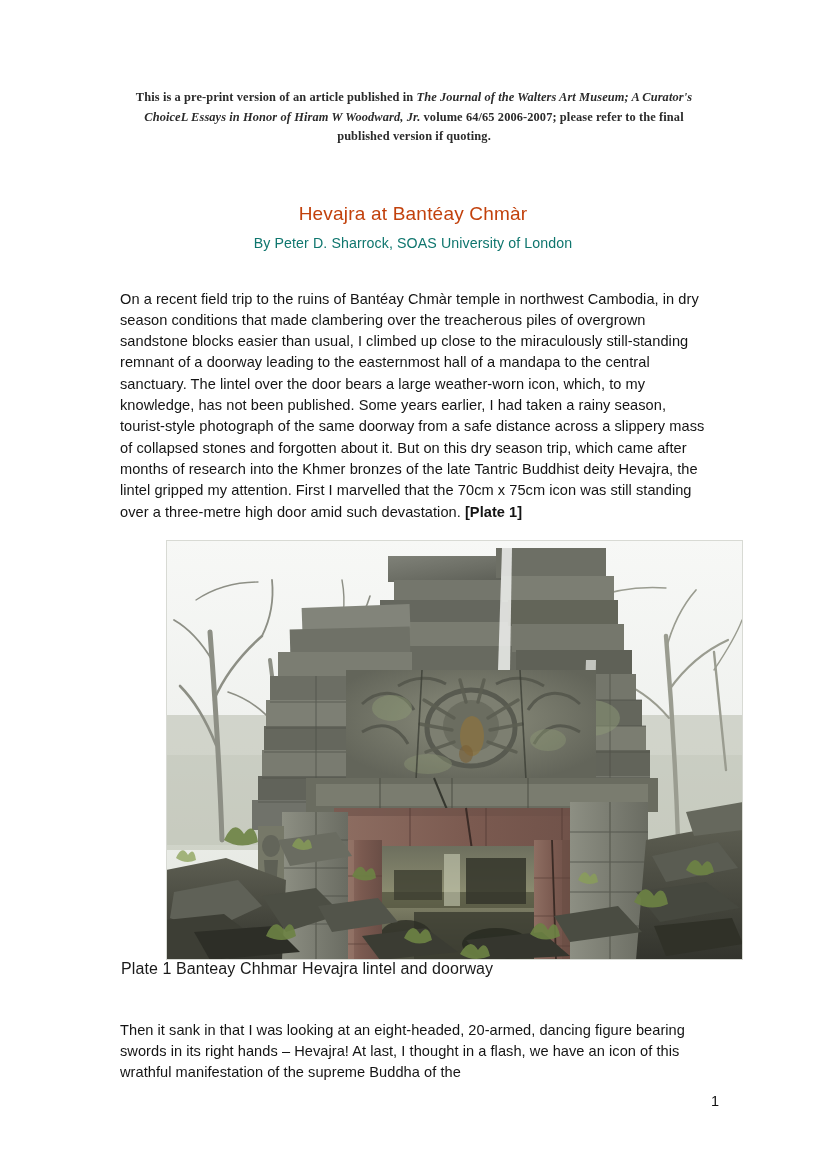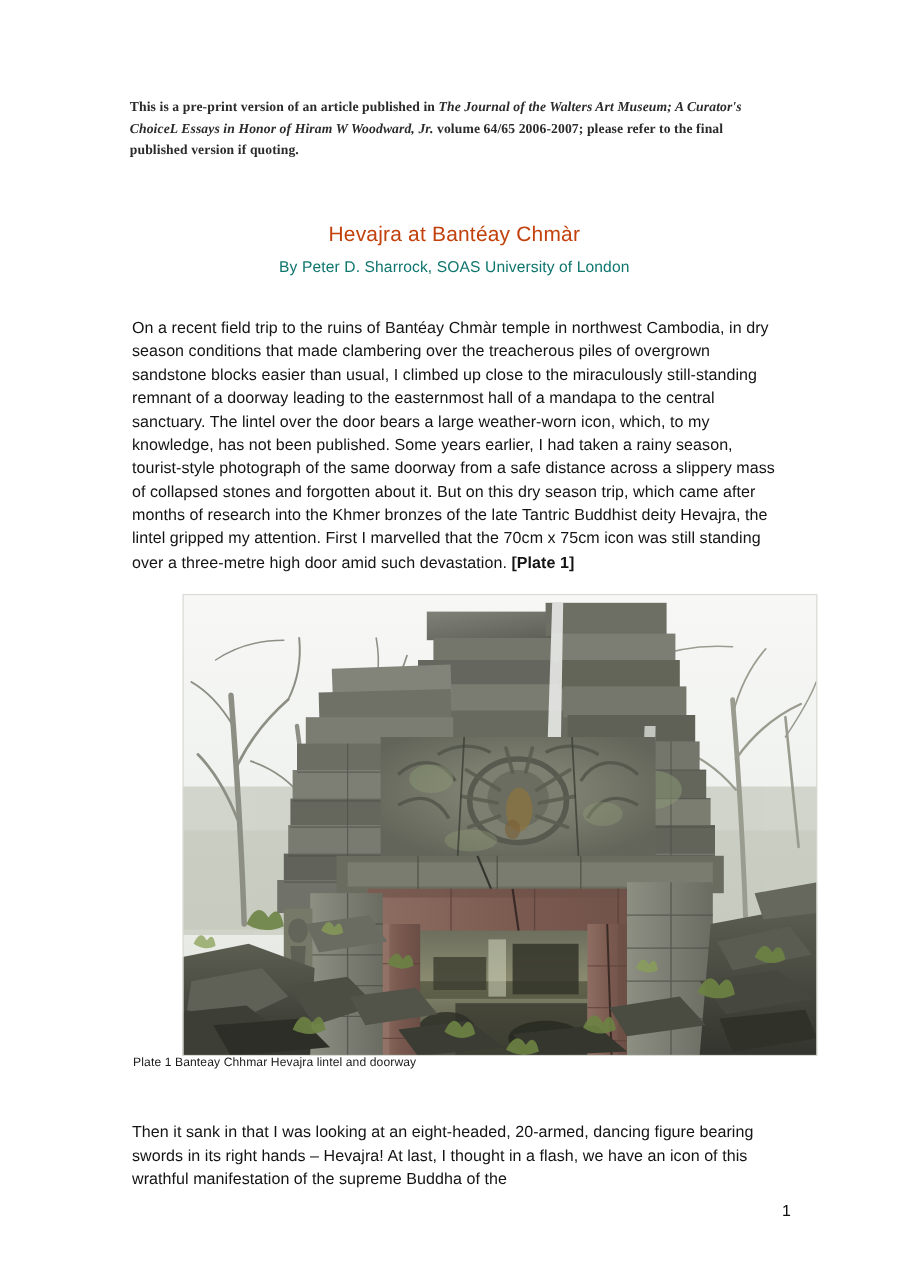--- a/index.html
+++ b/index.html
@@ -19,20 +19,21 @@
     overflow: hidden;
     box-sizing: border-box;
   }
 
   
   .preprint-note {
     position: absolute;
     left: 118px;
     top: 88px;
     width: 592px;
+    text-align: center;
     font-family: "Liberation Serif", serif;
     font-size: 12.4px;
     line-height: 19.5px;
     color: #2b2b2b;
     font-weight: 600;
     letter-spacing: 0.1px;
   }
   .preprint-note i {
     font-style: italic;
   }
@@ -98,21 +99,21 @@
   .plate-photo svg {
     display: block;
     width: 100%;
     height: 100%;
   }
   .plate-caption {
     position: absolute;
     left: 121px;
     top: 960px;
     font-family: "Liberation Sans", sans-serif;
-    font-size: 11px;
+    font-size: 16px;
     color: #1a1a1a;
     letter-spacing: 0.1px;
   }
 
   
   .page-number {
     position: absolute;
     right: 108px;
     top: 1093px;
     font-family: "Liberation Sans", sans-serif;

